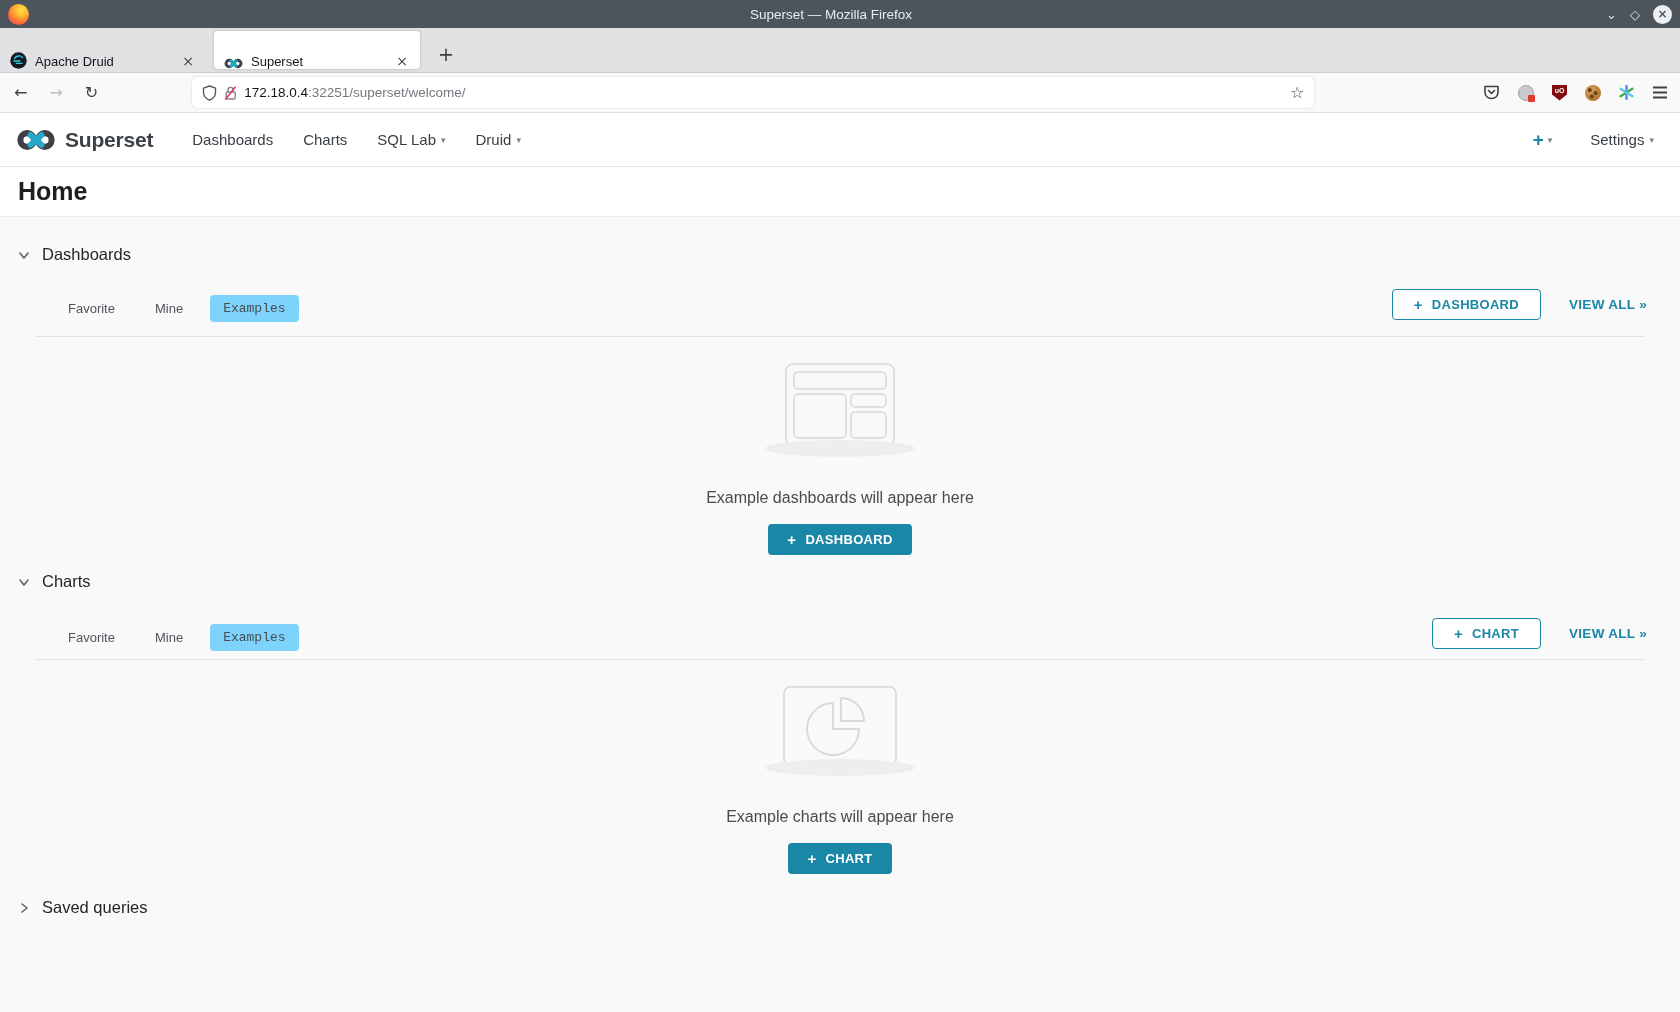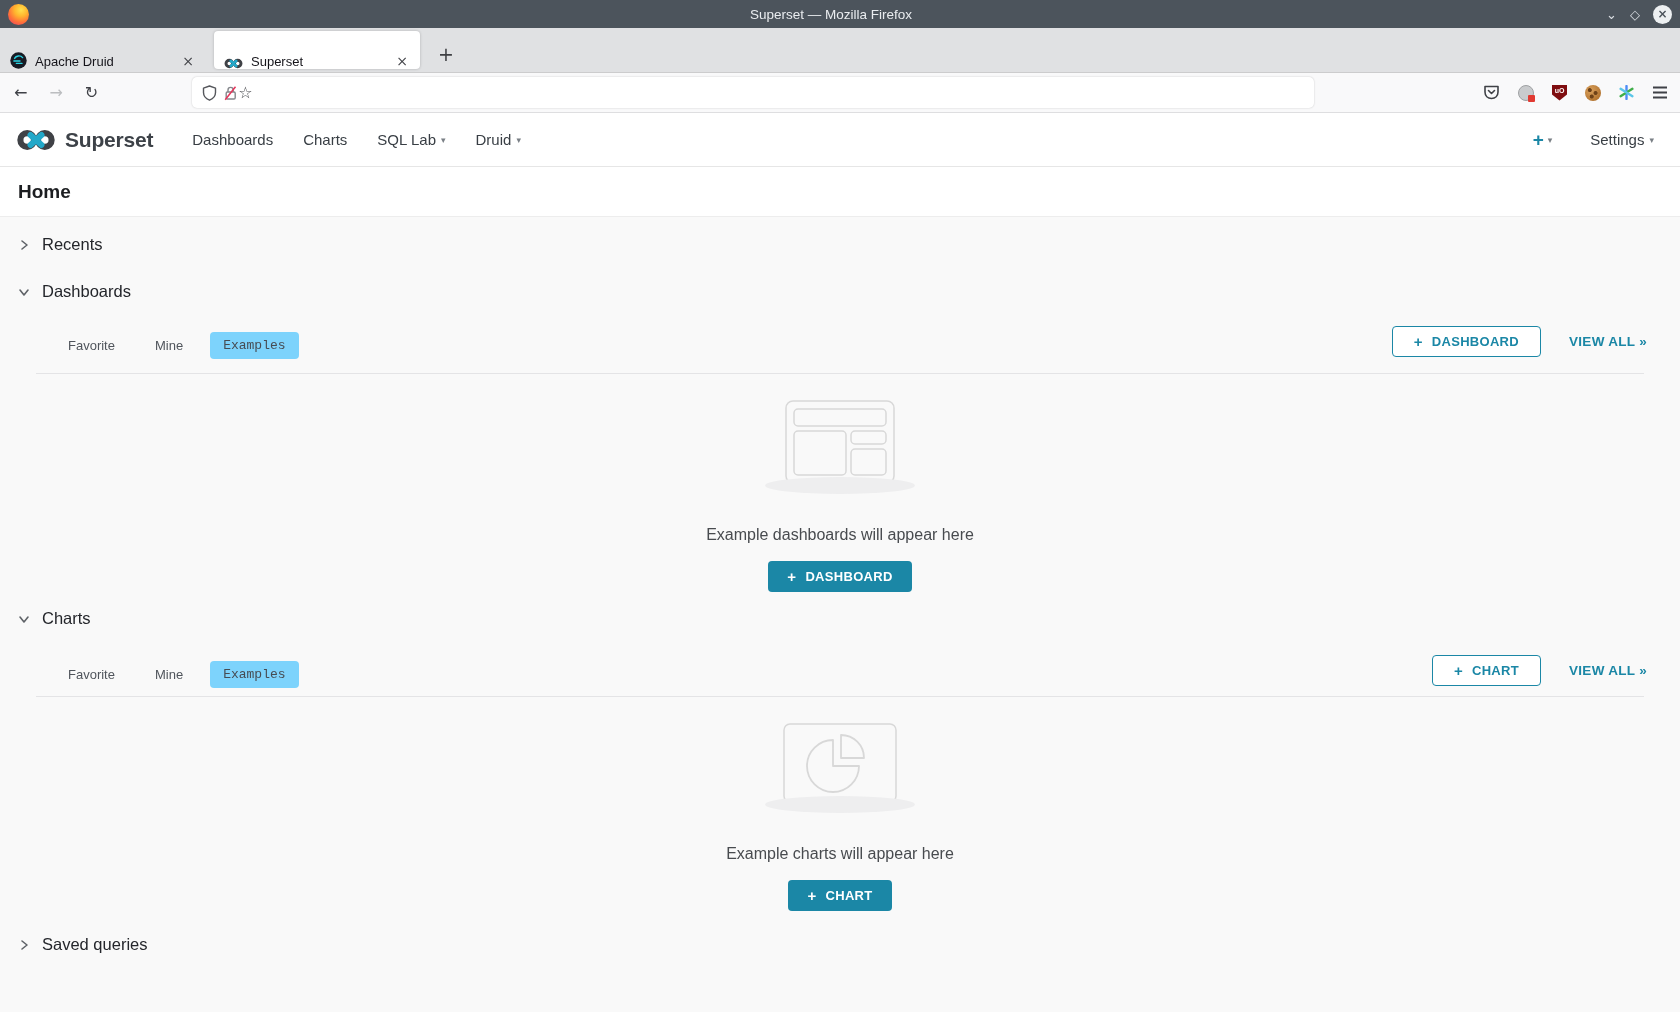--- a/index.html
+++ b/index.html
@@ -108,21 +108,21 @@
   .app-nav-right { margin-left:auto; display:flex; align-items:center; gap:38px; }
   .plus-menu { display:flex; align-items:center; gap:4px; cursor:pointer; }
   .plus-menu .plus { color:#1b87a6; font-size:19px; font-weight:bold; line-height:1; }
   .settings-menu { display:flex; align-items:center; gap:5px; font-size:15px; color:#383e44; cursor:pointer; }
 
   
   .page-title-row {
     height:50px; background:#fff; border-bottom:1px solid #ededed;
     display:flex; align-items:center; padding-left:18px;
   }
-  .page-title { font-size:19px; font-weight:bold; color:#1c1e21; }
+  .page-title { font-size:25px; font-weight:bold; color:#1c1e21; }
   .content { background:#f9f9f9; height:795px; }
 
   .section-header { display:flex; align-items:center; gap:12px; padding-left:18px; cursor:pointer; }
   .section-header .label { font-size:16.5px; color:#24262b; }
   .sec-chevron { flex:none; }
 
   .row-recents { padding-top:18px; }
   .hdr-dashboards { margin-top:28px; }
   .hdr-charts { margin-top:17px; }
   .row-savedqueries { margin-top:24px; }
@@ -204,20 +204,21 @@
   <div class="urlbar">
     <svg width="15" height="16" viewBox="0 0 15 16">
       <path d="M7.5,1 L13.5,3.2 V7.5 C13.5,11.2 11,13.8 7.5,15.2 C4,13.8 1.5,11.2 1.5,7.5 V3.2 Z" stroke="#55575c" stroke-width="1.4" fill="none" stroke-linejoin="round"></path>
     </svg>
     <span class="sep"></span>
     <svg width="15" height="16" viewBox="0 0 15 16">
       <path d="M5,7 V5 a2.6,2.6 0 0 1 5.2,0 V7" stroke="#85878c" stroke-width="1.4" fill="none"></path>
       <rect x="3.2" y="7" width="9" height="7" rx="1.2" stroke="#85878c" stroke-width="1.4" fill="none"></rect>
       <path d="M2.2,14.8 L12.5,1.8" stroke="#e5345a" stroke-width="1.5"></path>
     </svg>
+    <span class="url-text"><span class="url-host">172.18.0.4</span><span class="url-path">:32251/superset/welcome/</span></span>
     <span class="bookmark-star glyph">☆</span>
   </div>
 
   <div class="tb-icons">
     <svg class="icon-pocket" viewBox="0 0 17 15">
       <path d="M2,1.5 H15 V7 C15,11 12.2,13.5 8.5,13.5 C4.8,13.5 2,11 2,7 Z" stroke="#3f4146" stroke-width="1.6" fill="none" stroke-linejoin="round"></path>
       <polyline points="5.5,5.5 8.5,8.5 11.5,5.5" stroke="#3f4146" stroke-width="1.6" fill="none" stroke-linecap="round" stroke-linejoin="round"></polyline>
     </svg>
     <span class="icon-ext-circle"></span>
     <span class="icon-ublock">
@@ -271,26 +272,20 @@
     </div>
   </div>
 </div>
 
 <div class="page-title-row">
   <div class="page-title">Home</div>
 </div>
 
 <div class="content">
 
-  <div class="section-header row-recents">
-    <svg class="sec-chevron" width="12" height="12" viewBox="0 0 12 12">
-      <polyline points="4,2 9,6 4,10" stroke="#5f6368" stroke-width="1.6" fill="none" stroke-linecap="round" stroke-linejoin="round"></polyline>
-    </svg>
-    <span class="label">Recents</span>
-  </div>
 
   <div class="section-header hdr-dashboards">
     <svg class="sec-chevron" width="12" height="12" viewBox="0 0 12 12">
       <polyline points="2,4 6,9 10,4" stroke="#5f6368" stroke-width="1.6" fill="none" stroke-linecap="round" stroke-linejoin="round"></polyline>
     </svg>
     <span class="label">Dashboards</span>
   </div>
 
   <div class="submenu first">
     <div class="sub-tabs">

